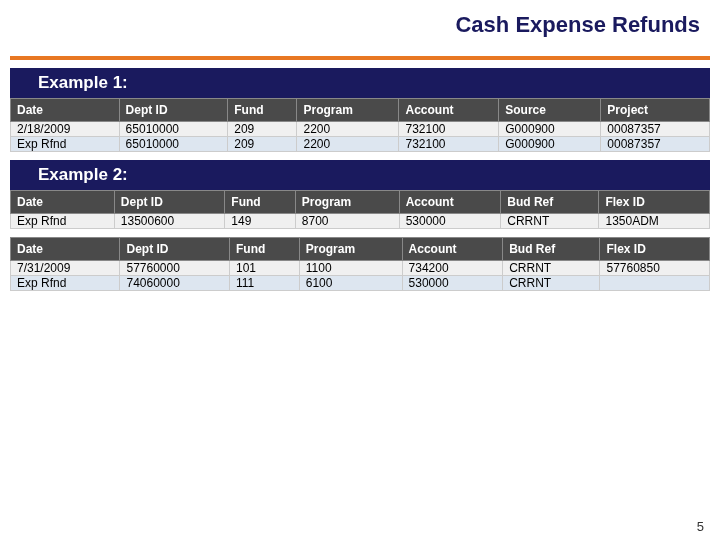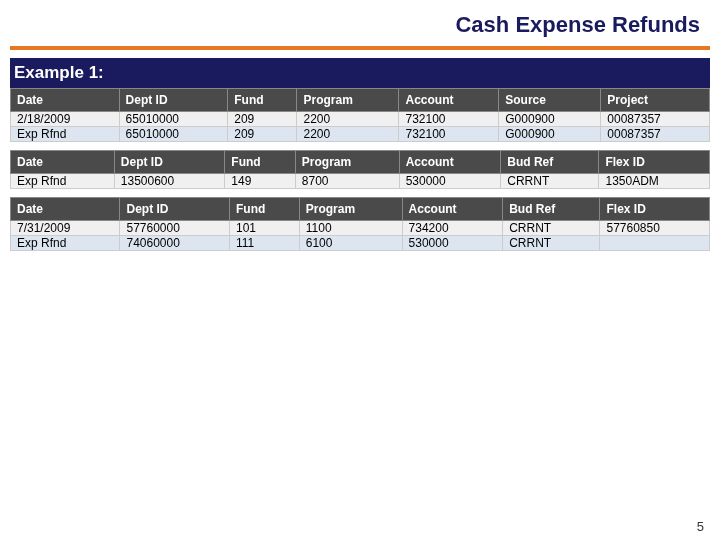--- a/index.html
+++ b/index.html
@@ -9,38 +9,38 @@
       background: #ffffff;
       font-family: Arial, sans-serif;
       font-size: 13px;
       color: #000;
       overflow: hidden;
       position: relative;
     }
 
     .page-title {
       text-align: right;
-      padding: 12px 20px 8px 0;
+      padding: 12px 20px 18px 0;
       font-size: 22px;
       font-weight: bold;
       color: #1a1a5e;
     }
 
     .orange-bar {
       height: 4px;
       background: #e87722;
       margin: 0 10px 8px 10px;
     }
 
     .example-header {
       background: #1a1a5e;
       color: #ffffff;
       font-size: 17px;
       font-weight: bold;
-      padding: 5px 4px;
+      padding: 5px 28px;
       margin: 0 10px 0 10px;
     }
 
     .table-wrapper {
       margin: 0 10px 8px 10px;
     }
 
     table {
       width: 100%;
       border-collapse: collapse;
@@ -117,20 +117,21 @@
             <td>65010000</td>
             <td>209</td>
             <td>2200</td>
             <td>732100</td>
             <td>G000900</td>
             <td>00087357</td>
           </tr>
         </tbody>
       </table>
     </div>
+    <div class="example-header">Example 2:</div>
     <div class="table-wrapper">
       <table>
         <thead>
           <tr>
             <th>Date</th>
             <th>Dept ID</th>
             <th>Fund</th>
             <th>Program</th>
             <th>Account</th>
             <th>Bud Ref</th>

